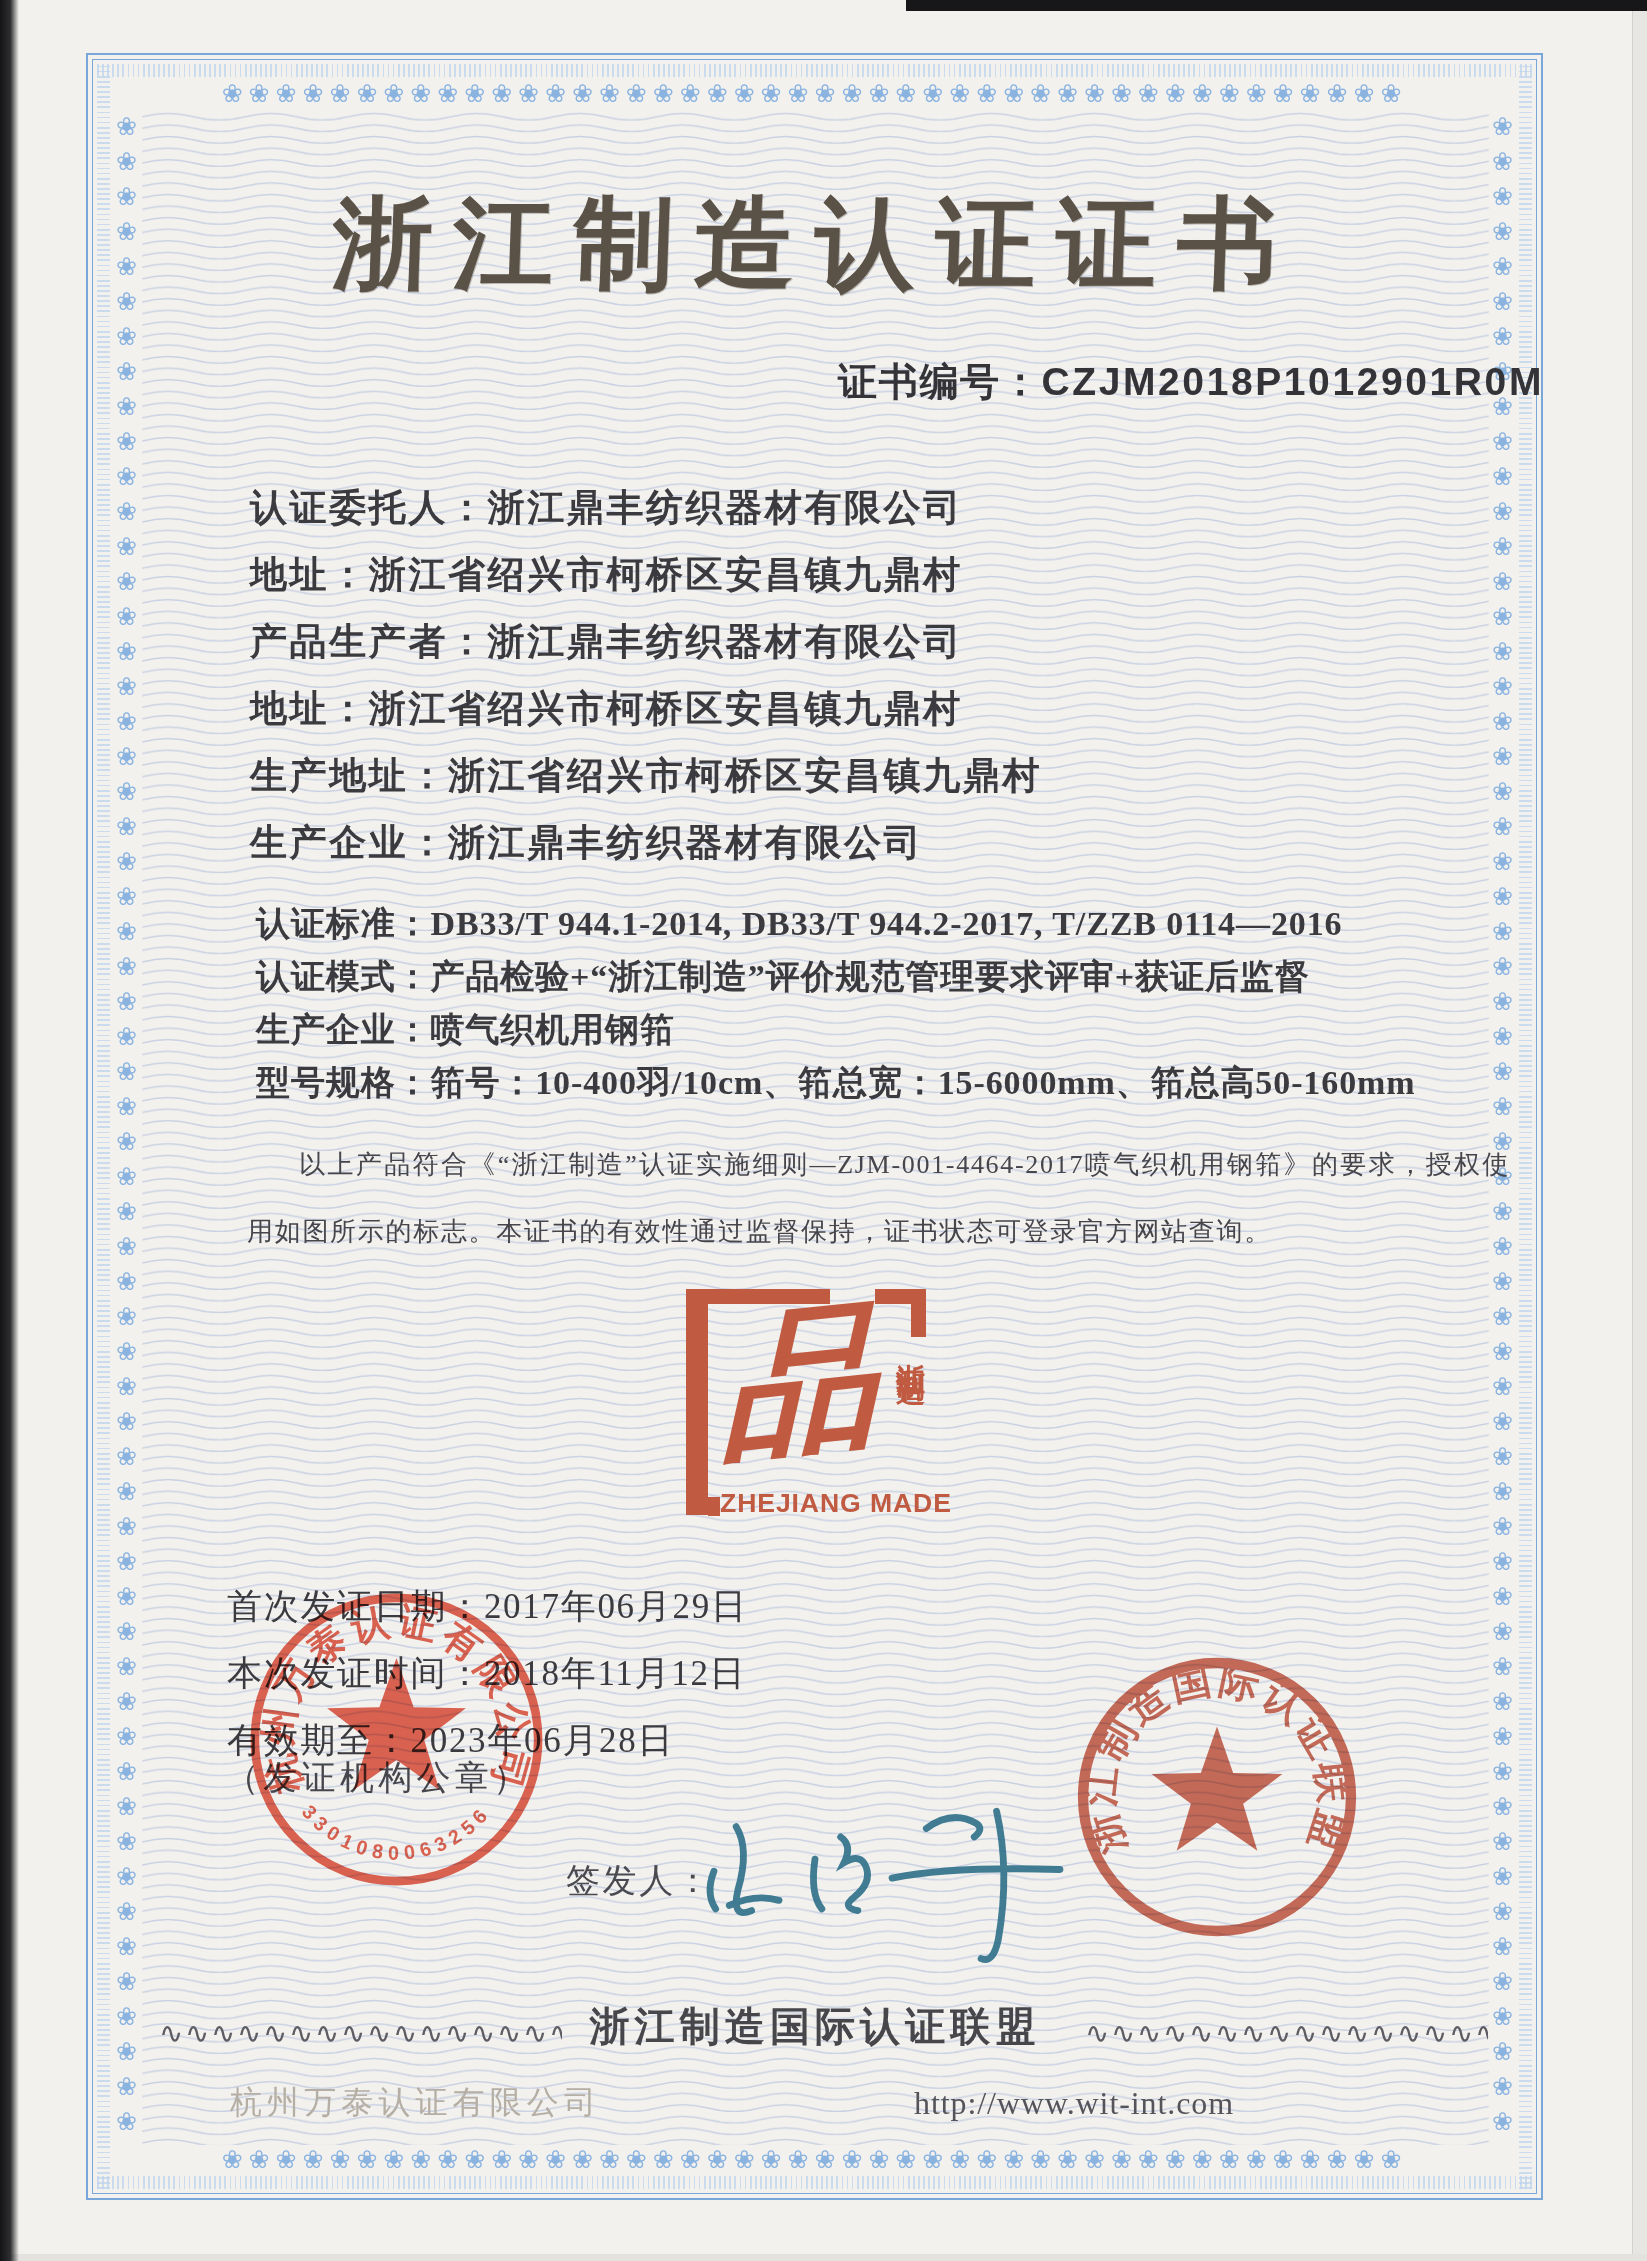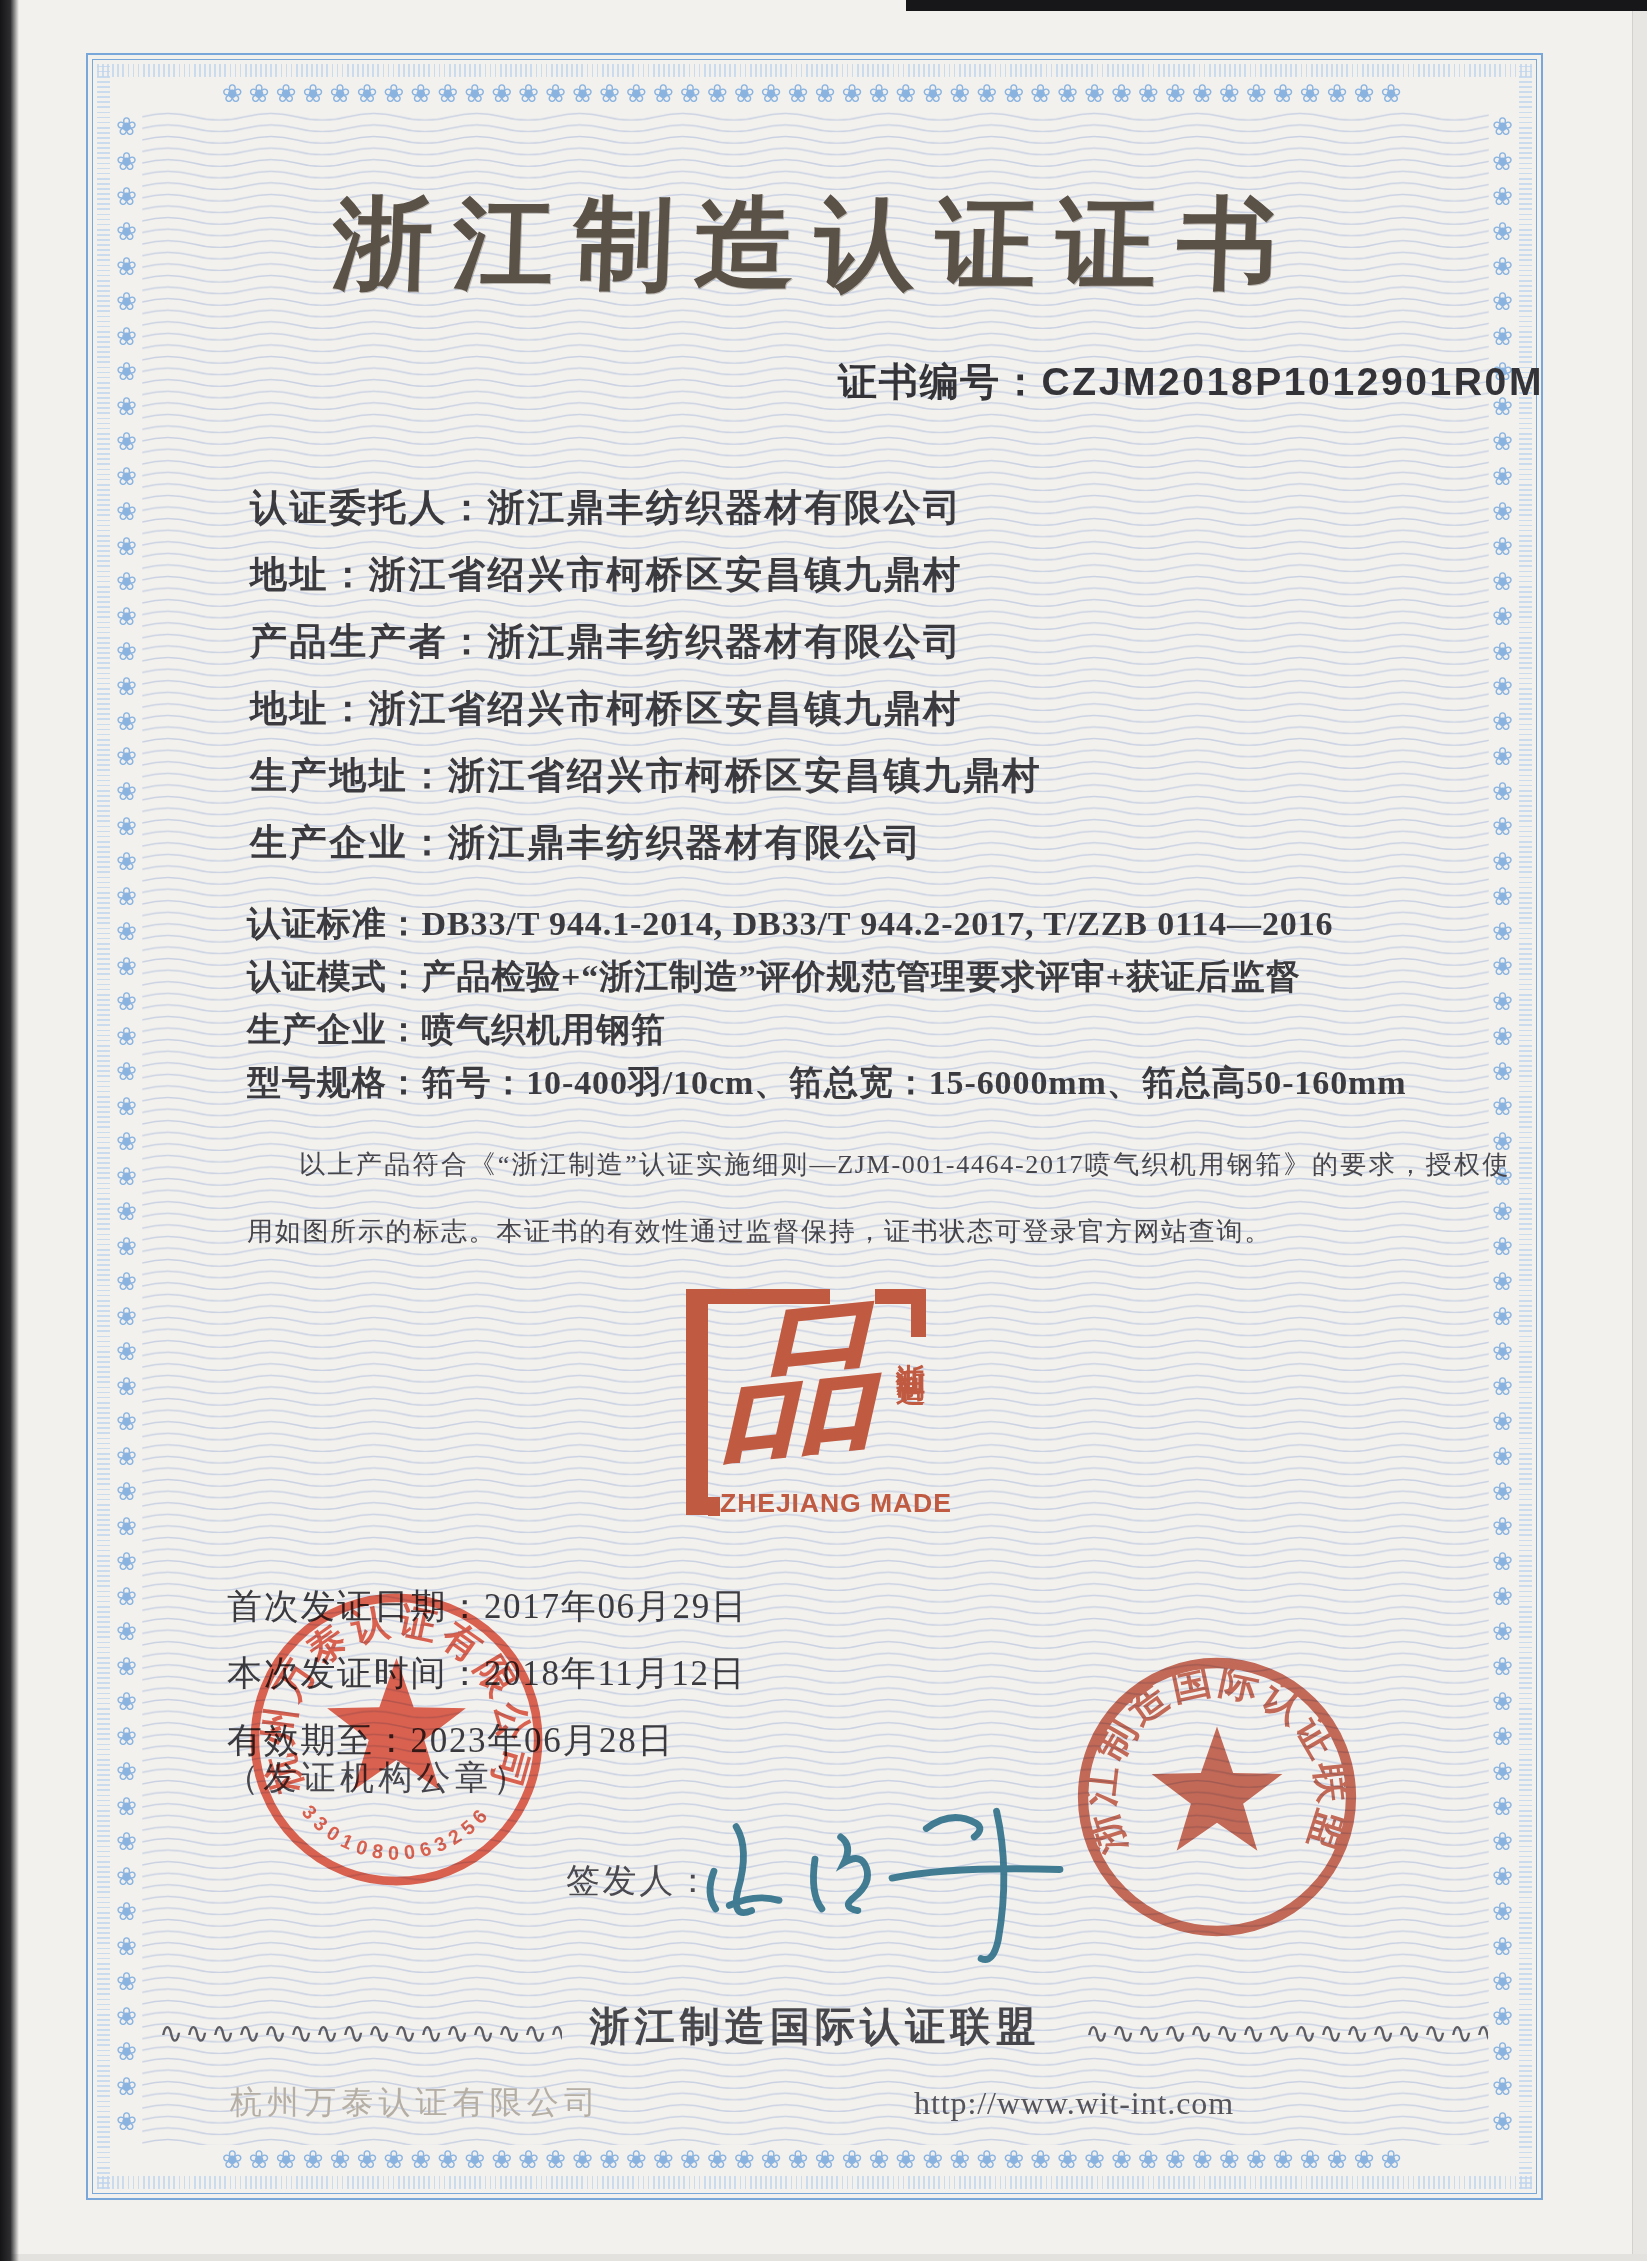--- a/index.html
+++ b/index.html
@@ -42,21 +42,21 @@
     font-family:"DejaVu Serif",serif;font-weight:700;font-size:100px;letter-spacing:20.6px;
     color:var(--title_ink,#5a5147);transform:skewX(-2deg);text-shadow:0.9px 0.9px 0 rgba(90,81,71,.35);}
   .cert-no{position:absolute;left:86px;top:355px;width:1458px;text-align:right;z-index:2;
     font-size:39px;font-weight:700;color:#333338;letter-spacing:1.7px;}
   .cert-no .val{font-family:"Liberation Sans",sans-serif;font-size:39px;letter-spacing:2.6px;}
 
   .info{position:absolute;left:250px;top:474px;z-index:2;font-size:37px;font-weight:600;
     color:var(--text_ink,#3a3a3f);letter-spacing:2.6px;}
   .info .row{height:67px;line-height:67px;}
 
-  .details{position:absolute;left:247px;top:897px;z-index:2;font-size:34px;font-weight:600;
+  .details{position:absolute;left:256px;top:897px;z-index:2;font-size:34px;font-weight:600;
     color:var(--text_ink,#3a3a3f);letter-spacing:0.9px;}
   .details .row{height:53px;line-height:53px;}
 
   .statement{position:absolute;left:247px;top:1131px;width:1263px;z-index:2;
     font-size:26px;line-height:67px;color:#45454b;letter-spacing:1.7px;
     text-indent:2em;text-align:justify;}
 
   
   .logo{position:absolute;left:686px;top:1289px;width:240px;height:230px;z-index:2;}
   .logo .bar{position:absolute;background:var(--logo_red,#c05a41);}

